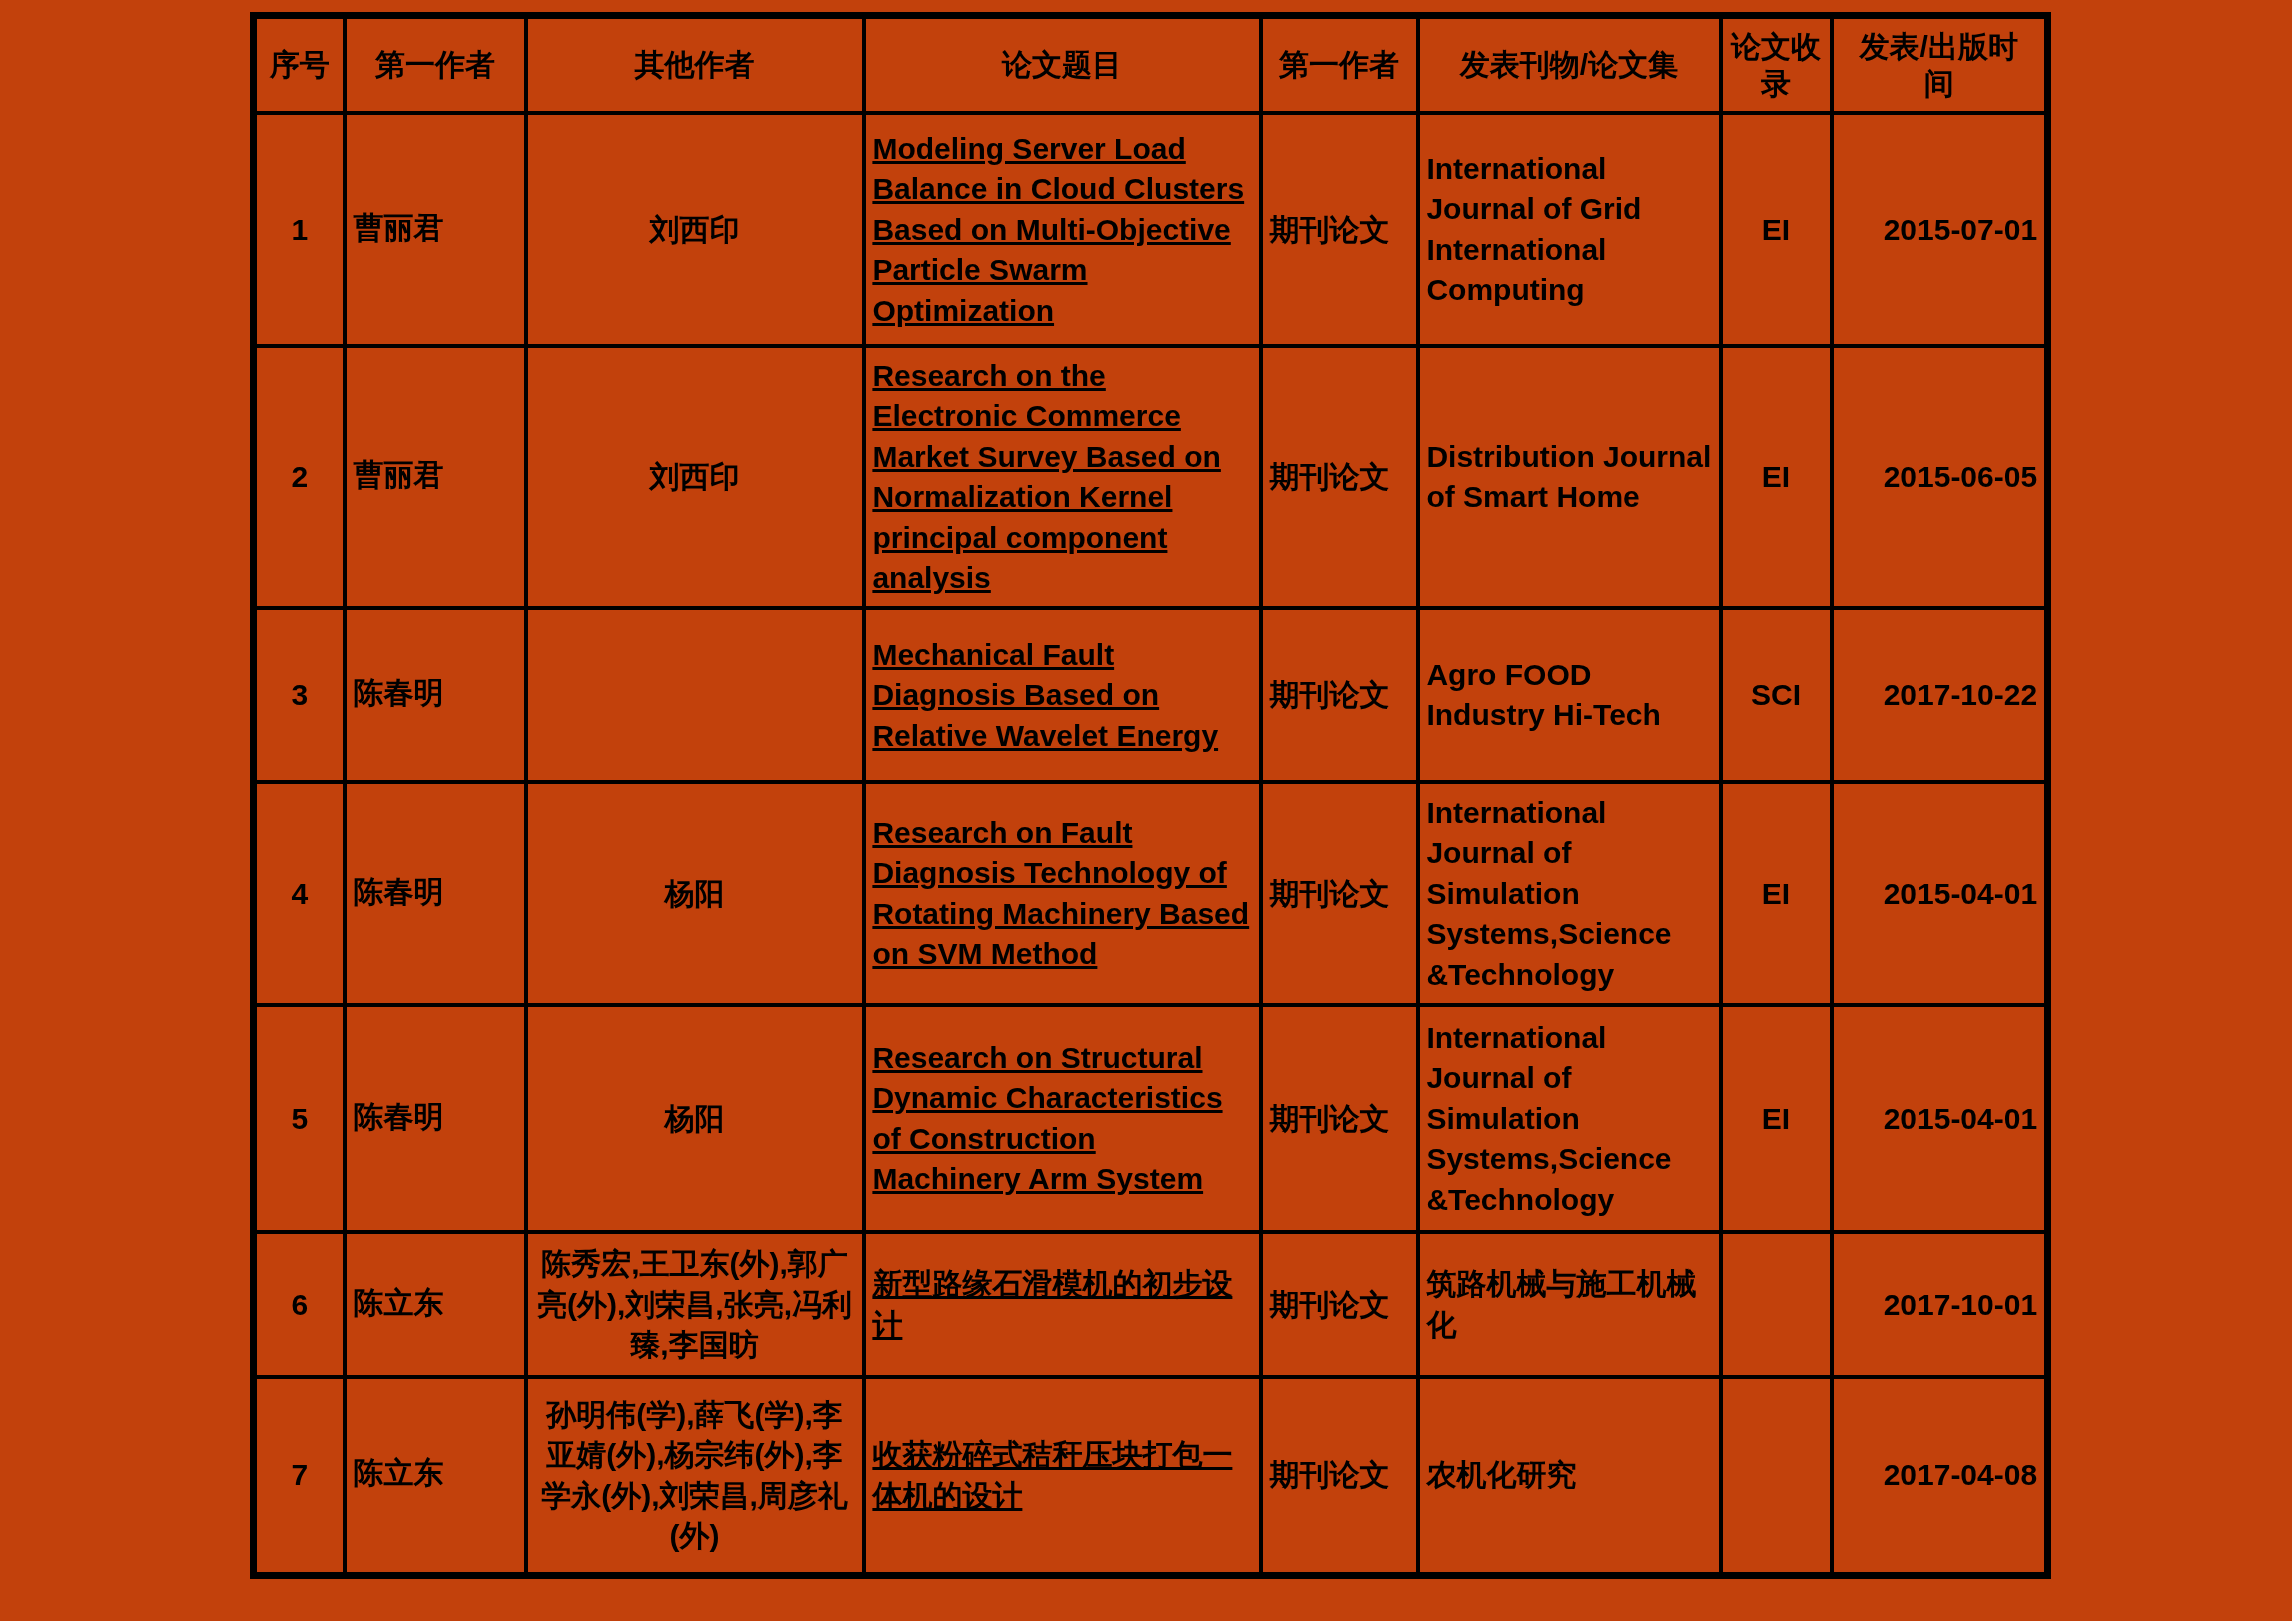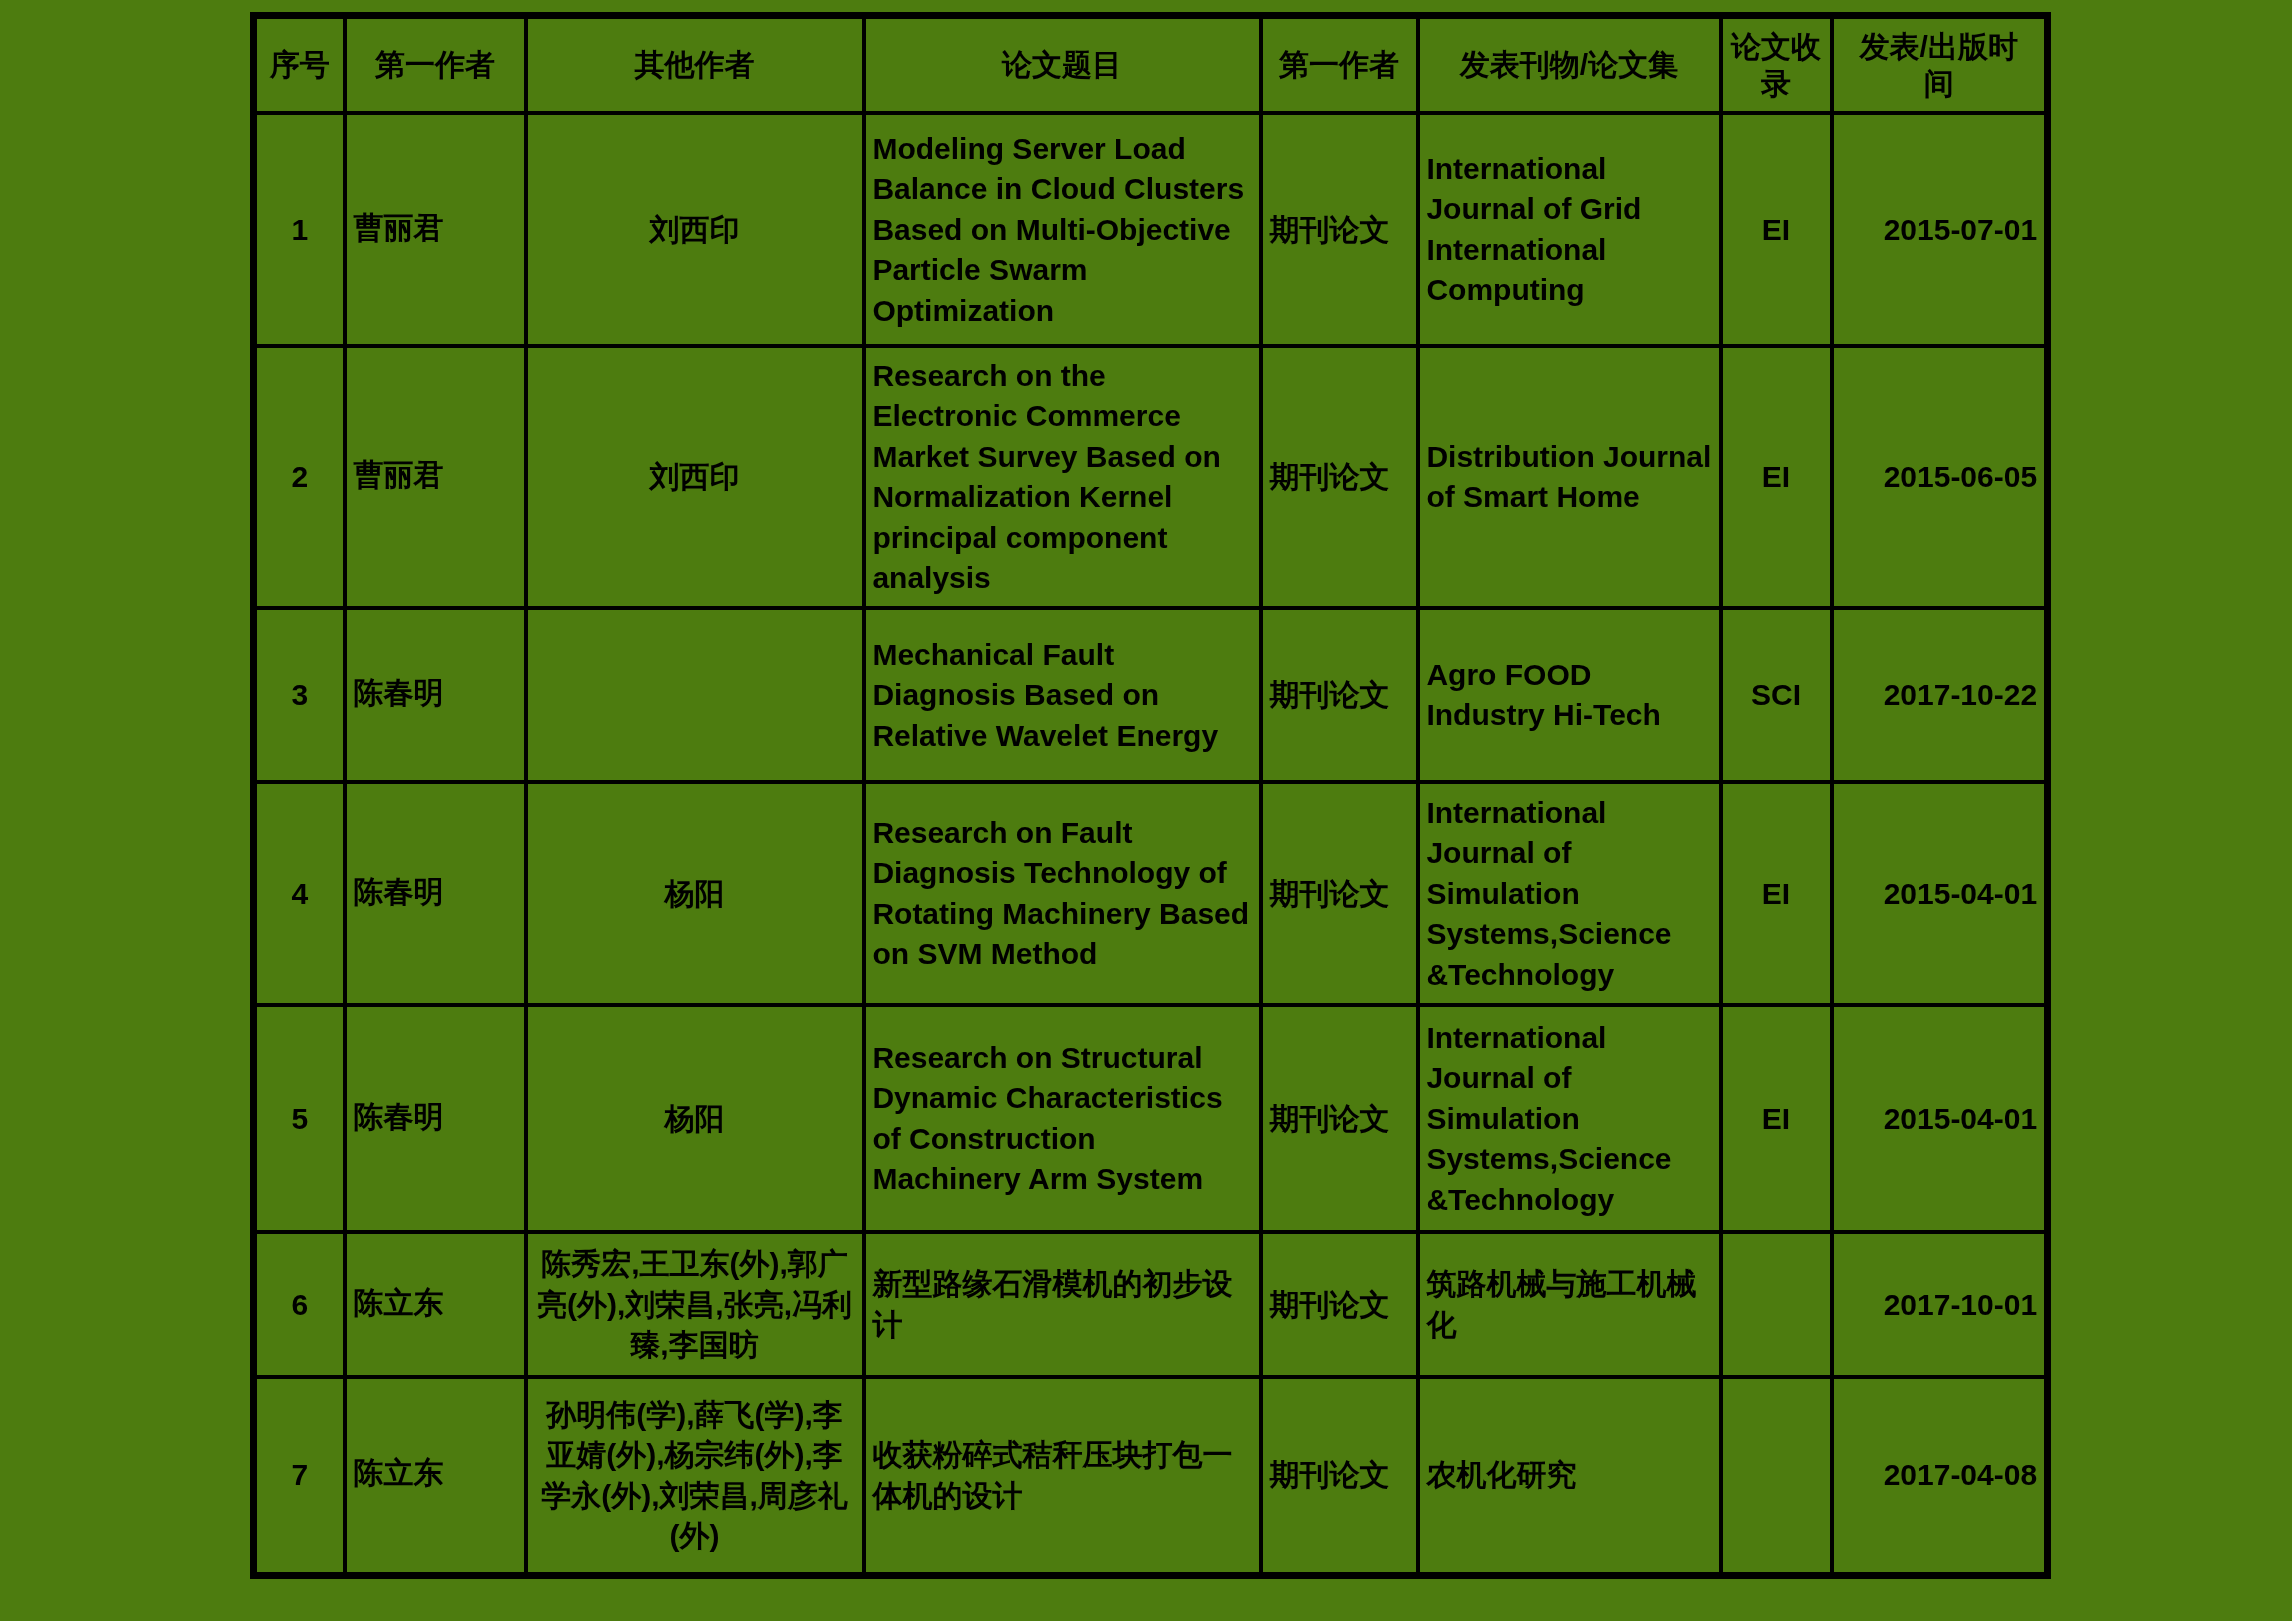--- a/index.html
+++ b/index.html
@@ -4,21 +4,21 @@
 <style>
   html, body {
     margin: 0;
     padding: 0;
     background: #ffffff;
   }
   .page {
     position: relative;
     width: 2293px;
     height: 1621px;
-    background: #4d7c0f;
+    background: #c2410c;
     font-family: "Liberation Sans", "DejaVu Sans", sans-serif;
   }
   table.pubs {
     position: absolute;
     left: 250px;
     top: 11.8px;
     width: 1794px;
     table-layout: fixed;
     border-collapse: collapse;
     border: 7.8px solid #000000;
@@ -43,21 +43,21 @@
   tbody tr:nth-child(1) { height: 233px; }
   tbody tr:nth-child(2) { height: 262px; }
   tbody tr:nth-child(3) { height: 174px; }
   tbody tr:nth-child(4) { height: 223px; }
   tbody tr:nth-child(5) { height: 227px; }
   tbody tr:nth-child(6) { height: 145px; }
   tbody tr:nth-child(7) { height: 198px; }
   td.col-0 { text-align: center; }
   td.col-1 { text-align: left; font-family: Liberation Mono, monospace; }
   td.col-2 { text-align: center; }
-  td.col-3 { text-align: left; }
+  td.col-3 { text-align: left; text-decoration: underline; }
   td.col-4 { text-align: left; }
   td.col-5 { text-align: left; }
   td.col-6 { text-align: center; }
   td.col-7 { text-align: right; }
 </style>
 </head>
 <body>
 
 <div class="page">
   <table class="pubs">

